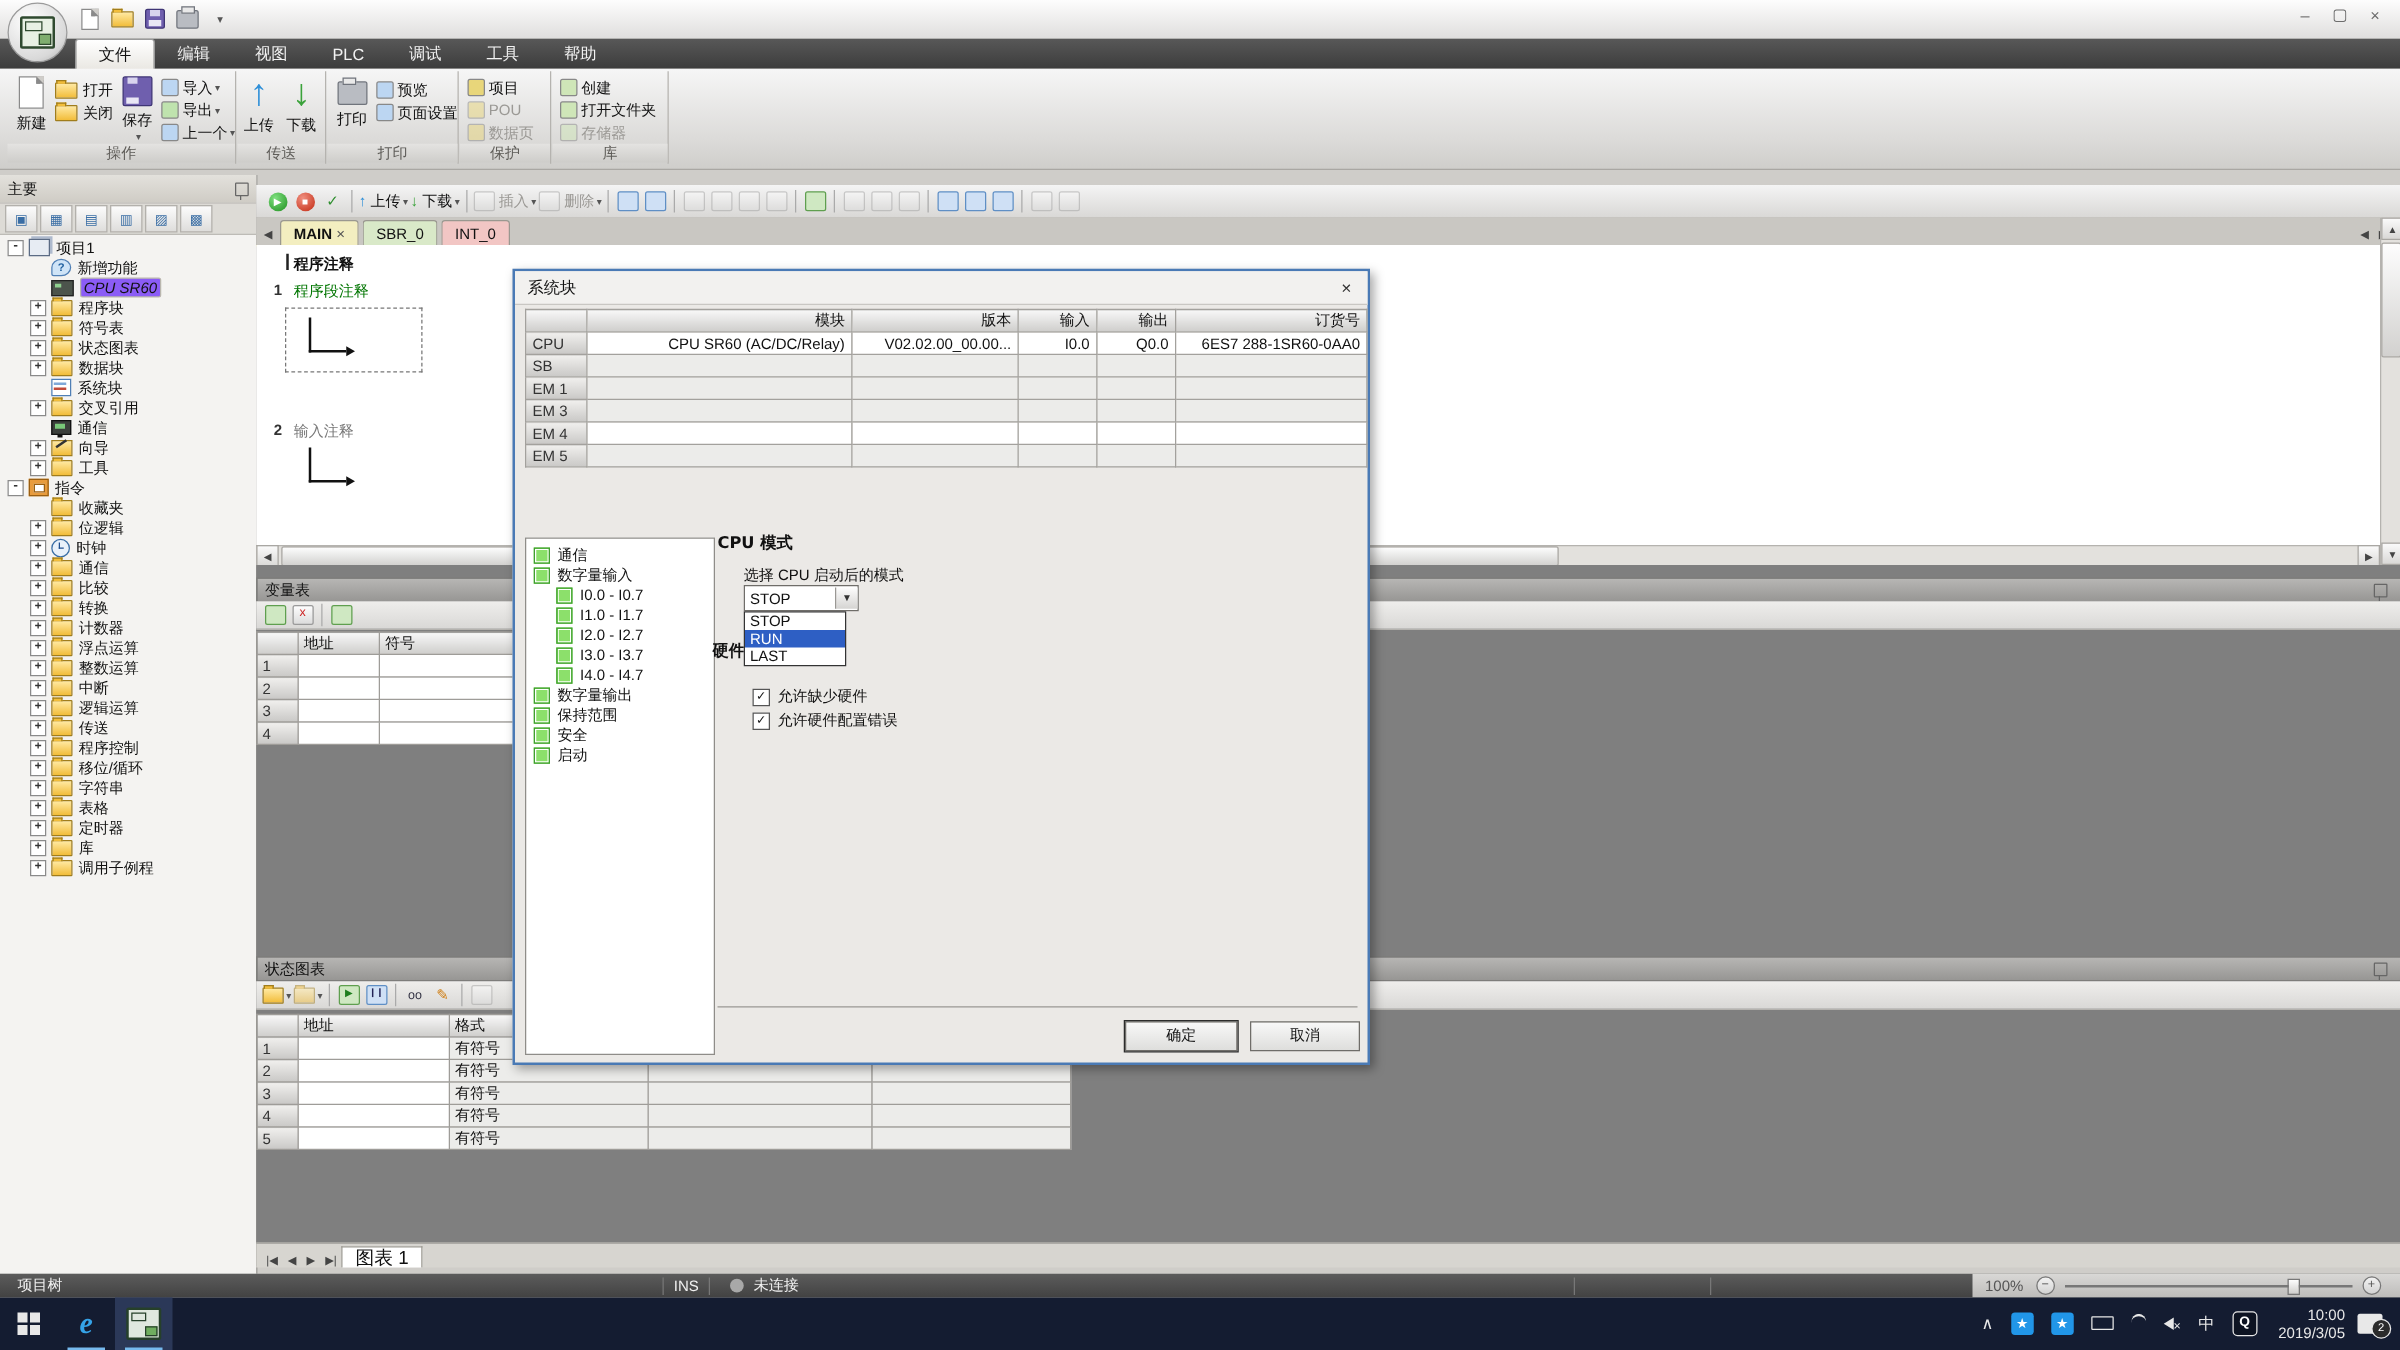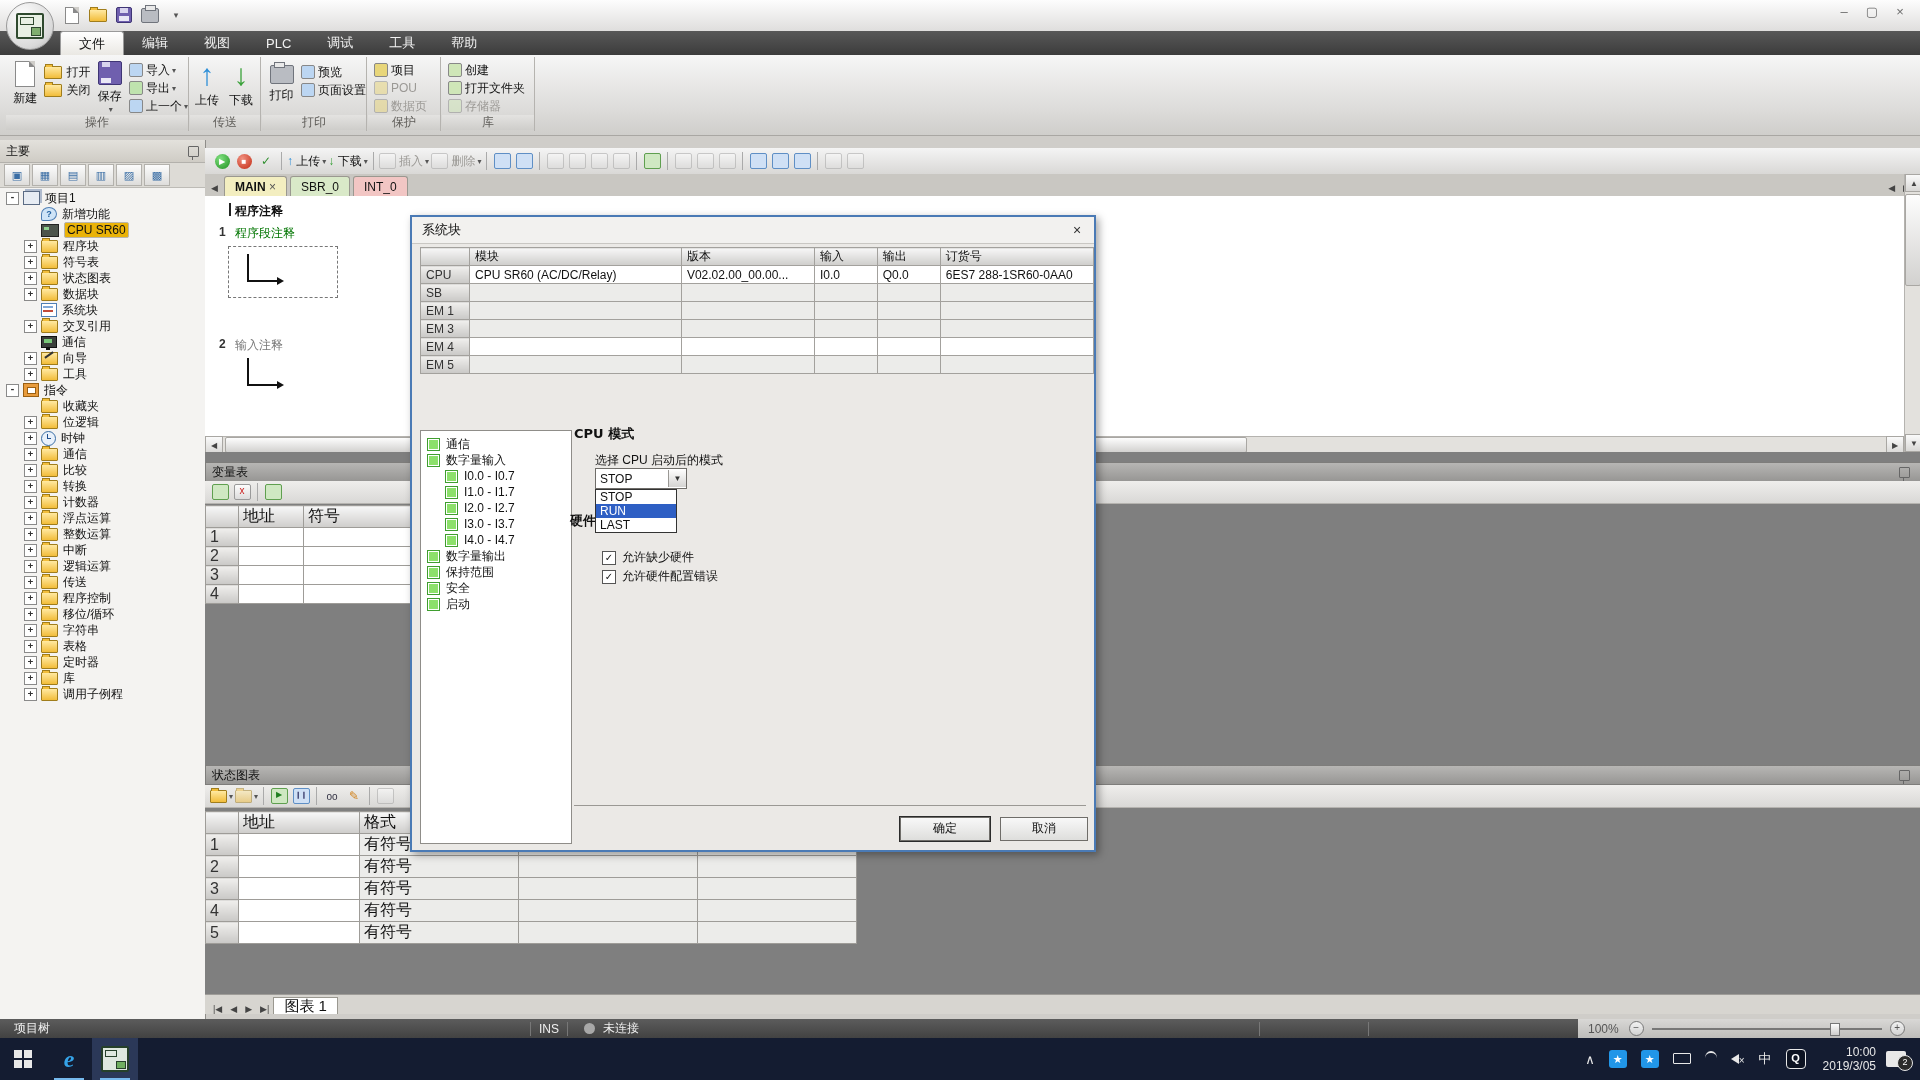--- a/index.html
+++ b/index.html
@@ -40,21 +40,21 @@
   .dim{color:#9b9995;}
   .bigup{color:#2e8fd8;font-size:30px;font-weight:bold;line-height:28px;}
   .bigdn{color:#3aa23a;font-size:30px;font-weight:bold;line-height:28px;}
   .caret{font-size:8px;color:#555;margin-left:2px;}
   
   .lpanel{left:0;top:140px;width:205px;height:879px;background:#f4f3f1;border-right:1px solid #8f8d89;}
   .lphead{height:22px;background:linear-gradient(#e3e1dc,#cfccc5);border-bottom:1px solid #b3b1ac;display:flex;align-items:center;padding:0 6px;}
   .lpstrip{height:24px;background:#dddbd6;border-bottom:1px solid #bdbbb6;display:flex;align-items:center;padding-left:4px;}
   .stripbtn{width:24px;height:20px;border:1px solid #b3b1ac;background:linear-gradient(#fcfcfc,#dedddb);margin-right:2px;display:flex;align-items:center;justify-content:center;color:#3a6ea5;font-size:11px;}
   .trow{position:absolute;left:0;height:16px;display:flex;align-items:center;width:205px;}
-  .trow.sel .tl{background:#eab308;border:1px solid #b9b6ae;border-radius:2px;padding:0 2px;}
+  .trow.sel .tl{background:#8b5cf6;border:1px solid #b9b6ae;border-radius:2px;padding:0 2px;font-style:italic;}
   .exp{width:11px;height:11px;border:1px solid #8a8a8a;background:#fff;color:#333;font:bold 9px/9px "DejaVu Sans Mono",monospace;text-align:center;margin-right:4px;flex:none;}
   .fo{width:15px;height:11px;background:linear-gradient(#ffe9a2,#f2bd3a);border:1px solid #a07d1c;border-radius:1px;position:relative;margin-right:5px;flex:none;}
   .fo::before{content:"";position:absolute;top:-3px;left:0;width:6px;height:2px;background:#f2bd3a;border:1px solid #a07d1c;border-bottom:none;}
   .ic-proj{width:15px;height:12px;background:#e7ecf3;border:1px solid #5b6b84;margin-right:5px;flex:none;box-shadow:2px -2px 0 #aebacd;}
   .ic-help{width:14px;height:12px;background:#cfe4f7;border:1px solid #4f7fb5;border-radius:50% 50% 50% 2px;color:#1f5f9f;font:bold 9px/12px sans-serif;text-align:center;margin-right:5px;flex:none;}
   .ic-cpu{width:16px;height:11px;background:#4c544c;border:1px solid #222;margin-right:5px;flex:none;position:relative;}
   .ic-cpu::before{content:"";position:absolute;left:2px;top:2px;width:5px;height:3px;background:#8fd08f;}
   .ic-sys{width:14px;height:12px;background:#fff;border:1px solid #4f7fb5;margin-right:5px;flex:none;position:relative;}
   .ic-sys::before{content:"";position:absolute;left:1px;top:2px;width:10px;height:2px;background:#7fa8d8;}
   .ic-sys::after{content:"";position:absolute;left:1px;top:6px;width:10px;height:2px;background:#c24a3a;}
@@ -96,21 +96,21 @@
   .selbox{position:absolute;border:1px dashed #777;}
   .hscroll{left:205px;top:436px;width:1699px;height:16px;background:#e3e1dd;border-top:1px solid #b5b3af;display:flex;align-items:center;}
   .sbtn{width:16px;height:16px;background:linear-gradient(#fafafa,#d9d8d6);border:1px solid #a9a7a3;font-size:8px;color:#444;display:flex;align-items:center;justify-content:center;flex:none;}
   .sthumb{height:14px;background:linear-gradient(#fdfdfd,#d2d1cf);border:1px solid #a9a7a3;border-radius:2px;}
   .vscroll{left:1904px;top:174px;width:16px;height:278px;background:#e3e1dd;border-left:1px solid #b5b3af;}
   
   .ws{left:205px;top:452px;width:1715px;height:561px;background:#7f7f7f;}
   .ptitle{position:absolute;left:0;width:1715px;height:18px;background:linear-gradient(#b7b6b4,#979694);border:1px solid #7e7d7b;display:flex;align-items:center;padding:0 6px;font-size:12px;color:#111;}
   .ptoolbar{position:absolute;left:0;width:1715px;height:22px;background:linear-gradient(#efeeec,#d9d8d6);border-bottom:1px solid #b5b3af;display:flex;align-items:center;padding-left:4px;}
   .grid{position:absolute;border-collapse:collapse;}
-  .grid td,.grid th{border:1px solid #9e9c98;font-size:16px;height:17px;padding:0 4px;font-weight:normal;text-align:left;}
+  .grid td,.grid th{border:1px solid #9e9c98;font-size:12px;height:17px;padding:0 4px;font-weight:normal;text-align:left;}
   .hdr{background:linear-gradient(#f7f7f7,#cecdcb);}
   .rownum{background:linear-gradient(#f0efed,#c9c8c6);width:24px;text-align:center;color:#333;}
   .cw{background:#fff;} .cg{background:#ececea;}
   .charttabs{position:absolute;left:0;width:1715px;height:19px;background:#d7d5d0;border-top:1px solid #9e9c98;display:flex;align-items:flex-end;padding-left:4px;}
   .navg{font-size:9px;color:#444;padding:0 4px;}
   .ctab{height:16px;background:#fff;border:1px solid #9a9890;border-bottom:none;padding:0 10px;font-size:15px;display:flex;align-items:center;}
   
   .statusbar{left:0;top:1019px;width:1920px;height:19px;background:linear-gradient(#5c5c5c,#424242);color:#f0f0f0;display:flex;align-items:center;font-size:12px;}
   .ssep{width:1px;height:14px;background:#777;margin:0 8px;}
   .conncircle{width:11px;height:11px;border-radius:50%;background:#a8a8a8;margin:0 8px;}
@@ -134,21 +134,21 @@
   .starbox{width:18px;height:18px;background:#2196e8;border-radius:3px;color:#fff;font-size:11px;line-height:18px;text-align:center;}
   .qbox{width:18px;height:18px;background:#0d1322;border:1px solid #e8e8e8;border-radius:4px;color:#fff;font:bold 11px/16px sans-serif;text-align:center;}
   .clock{text-align:right;font-size:12px;line-height:14px;margin:0 10px;}
   .notif{position:relative;width:20px;height:16px;background:#e8e8e8;border-radius:2px;margin-right:14px;}
   .notifbadge{position:absolute;right:-7px;bottom:-4px;width:14px;height:14px;border-radius:50%;background:#2b2b2b;border:1px solid #e8e8e8;color:#fff;font-size:9px;line-height:13px;text-align:center;}
   
   .dialog{left:410px;top:215px;width:682px;height:633px;background:#ebe9e6;border:2px solid #4a7ab5;box-shadow:3px 3px 8px rgba(0,0,0,.35);z-index:50;}
   .dtitle{position:absolute;left:0;top:0;right:0;height:26px;background:#f2f1ef;border-bottom:1px solid #c9c7c3;display:flex;align-items:center;padding:0 10px;font-size:13px;}
   .dclose{position:absolute;right:8px;top:4px;width:18px;height:18px;text-align:center;line-height:18px;font-size:14px;color:#333;}
   .dgrid{position:absolute;left:8px;top:30px;border-collapse:collapse;}
-  .dgrid td,.dgrid th{border:1px solid #a3a19d;height:17px;font-size:12px;padding:0 5px;font-weight:normal;text-align:left;white-space:nowrap;overflow:hidden;}
+  .dgrid td,.dgrid th{border:1px solid #a3a19d;height:17px;font-size:12px;padding:0 5px;font-weight:normal;text-align:right;white-space:nowrap;overflow:hidden;}
   .dtree{position:absolute;left:8px;top:213px;width:150px;height:412px;background:#fff;border:1px solid #8f8d89;}
   .dti{display:flex;align-items:center;height:16px;font-size:12px;padding-left:6px;white-space:nowrap;}
   .dti.child{padding-left:24px;}
   .gsq{width:11px;height:11px;background:#8ce06b;border:1px solid #3f9e2f;box-shadow:inset 0 0 0 1px #fff;margin-right:6px;flex:none;}
   .dheading{position:absolute;font-weight:bold;font-size:13px;font-family:"DejaVu Sans",sans-serif;}
   .combo{position:absolute;width:90px;height:19px;background:#fff;border:1px solid #6f6d69;display:flex;align-items:center;font-size:12px;}
   .combo .val{flex:1;padding-left:4px;}
   .combo .btn{width:17px;height:17px;background:linear-gradient(#fdfdfd,#d5d4d2);border-left:1px solid #9a9894;font-size:8px;display:flex;align-items:center;justify-content:center;color:#333;}
   .ddlist{position:absolute;width:80px;background:#fff;border:1px solid #333;z-index:5;}
   .ddopt{height:14px;font-size:12px;padding-left:4px;display:flex;align-items:center;}

